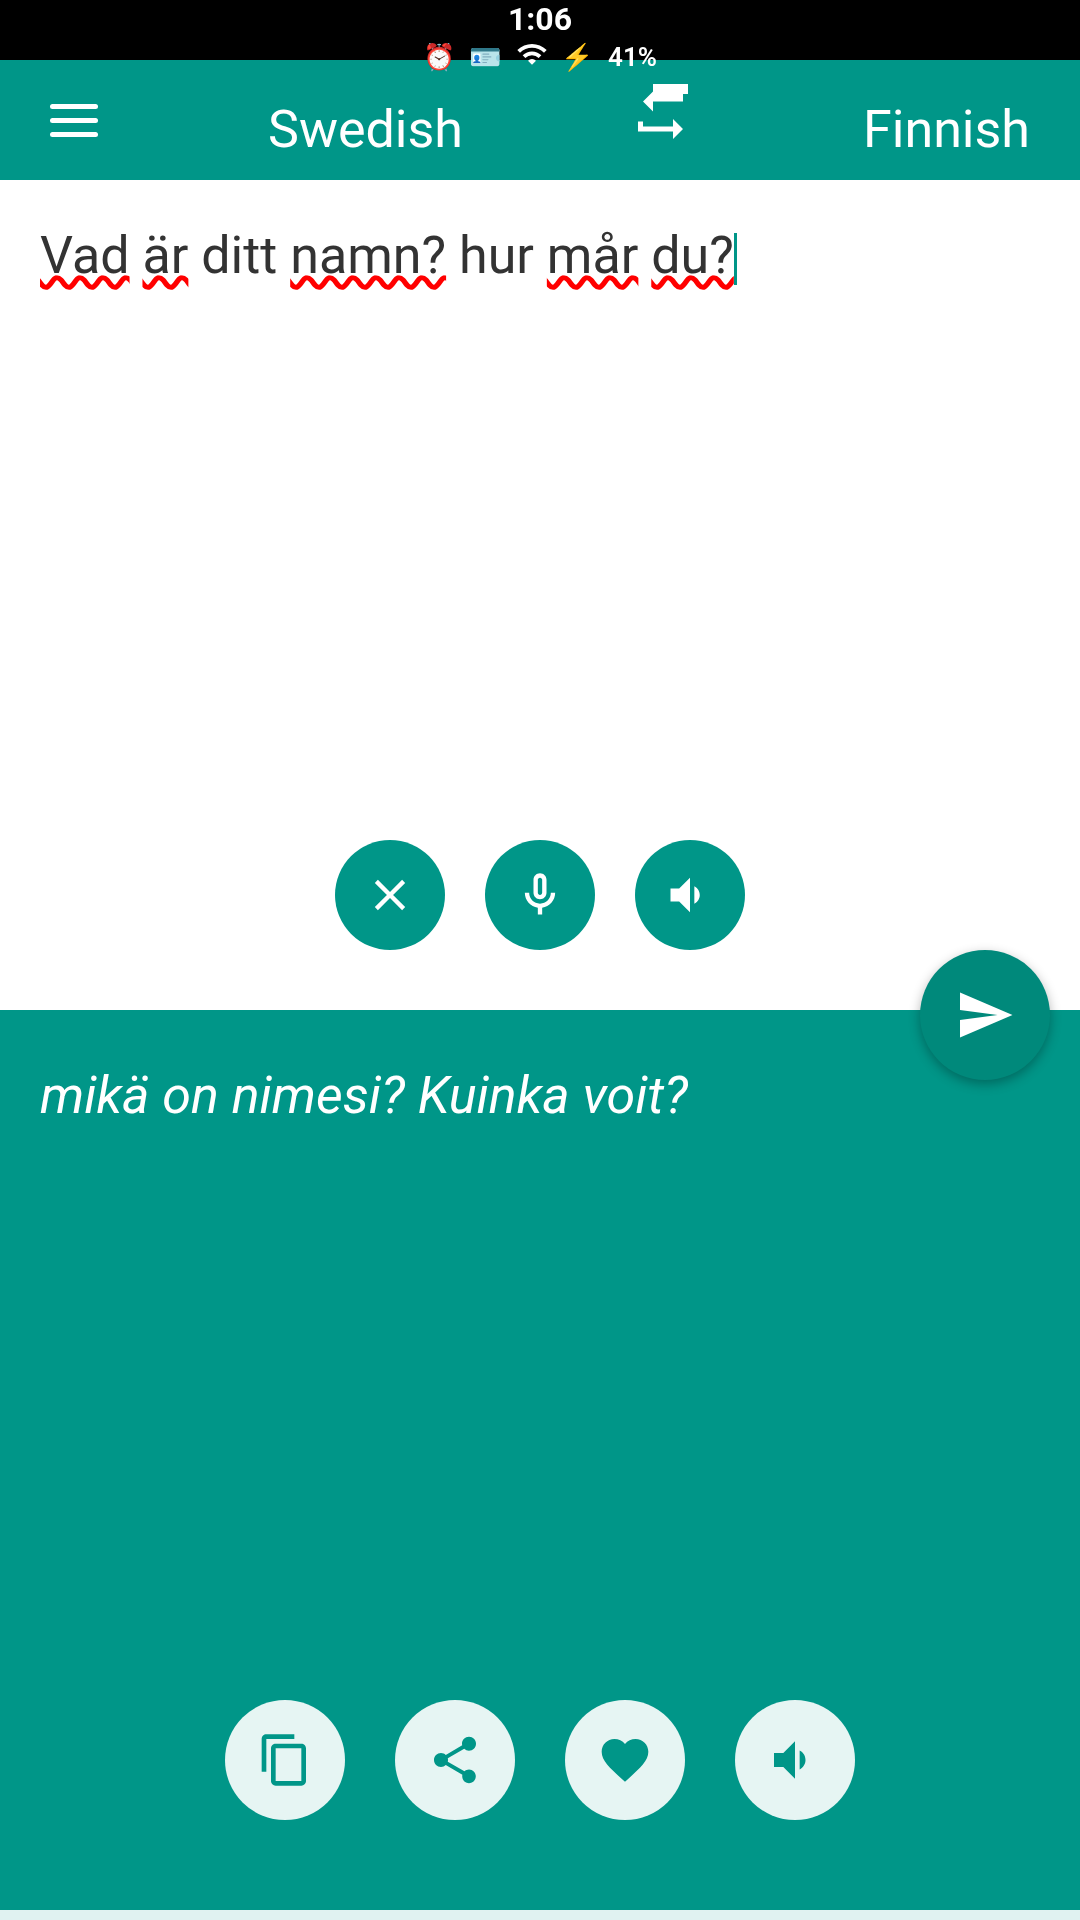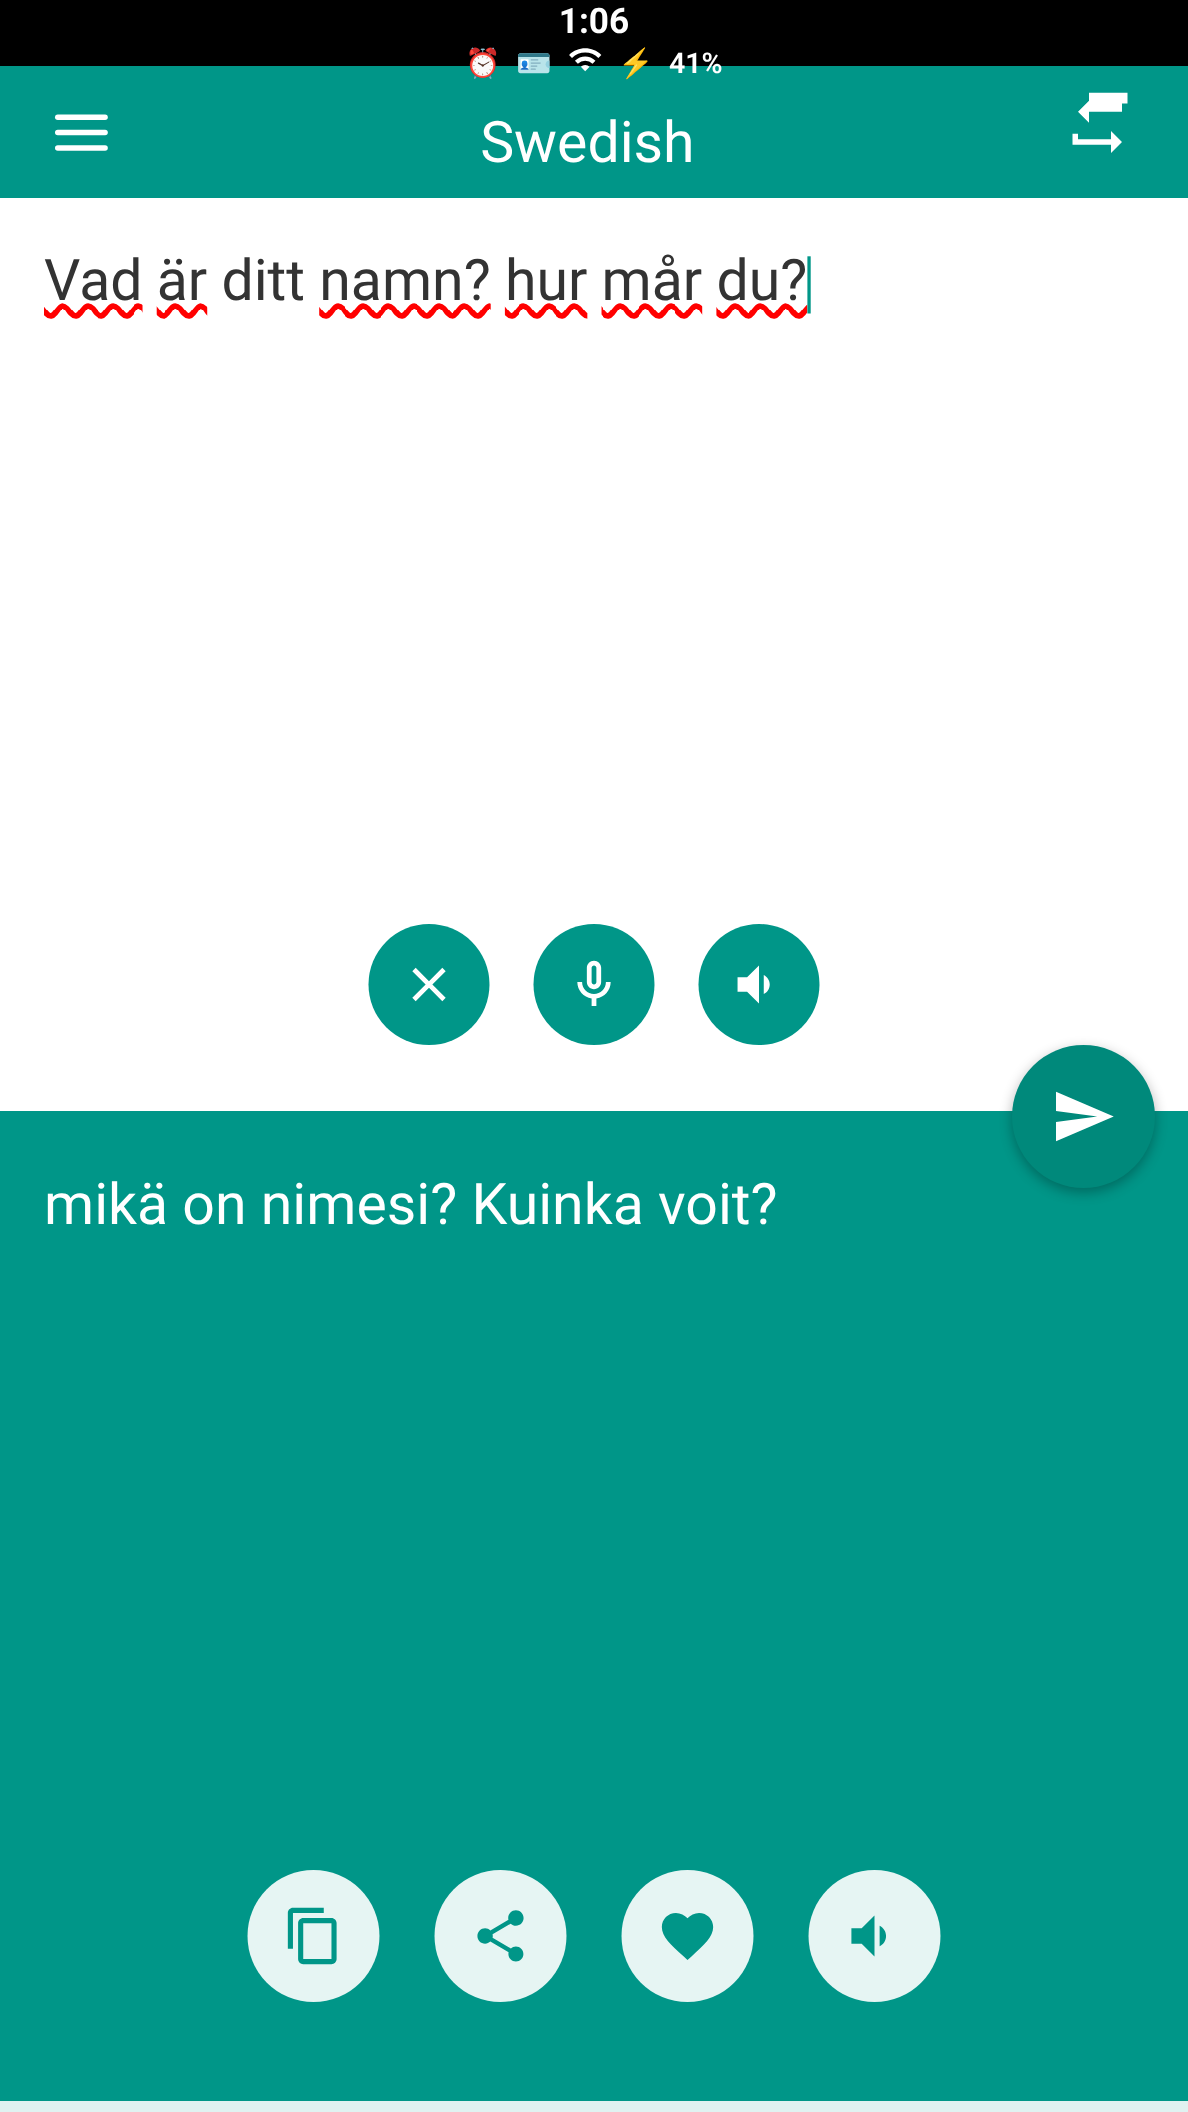--- a/index.html
+++ b/index.html
@@ -157,20 +157,21 @@
       fill: #fff;
     }
 
     
     .output-area {
       background: #009688;
       padding: 50px 40px 40px 40px;
       position: relative;
       flex: 1;
       min-height: 900px;
+      font-style: italic;
     }
 
     .output-text {
       font-size: 52px;
       color: #fff;
       line-height: 1.4;
     }
 
     .output-controls {
       display: flex;
@@ -240,33 +241,34 @@
     <span></span>
     <span></span>
     <span></span>
   </div>
   <span class="toolbar-lang">Swedish</span>
   <span class="toolbar-swap">
     <svg width="60" height="60" viewBox="0 0 24 24" fill="white">
       <path d="M16 17H4v-2H2v4h14v3l4-4-4-4v3zM8 7h12V4h2V0H8v3L4 7l4 4V7z"></path>
     </svg>
   </span>
+  <span class="toolbar-lang">Finnish</span>
 </div>
 
 <div class="input-area">
   <div class="input-text">
     <span style="text-decoration: underline; text-decoration-color: red; text-decoration-style: wavy;">Vad</span>
     <span> </span>
     <span style="text-decoration: underline; text-decoration-color: red; text-decoration-style: wavy;">är</span>
     <span> </span>
     <span style="text-decoration-color: red; text-decoration-style: wavy;">ditt</span>
     <span> </span>
     <span style="text-decoration: underline; text-decoration-color: red; text-decoration-style: wavy;">namn?</span>
     <span> </span>
-    <span style="text-decoration: underline; text-decoration-color: red; text-decoration-style: wavy;">hur</span>
+    <span style="text-decoration-color: red; text-decoration-style: wavy;">hur</span>
     <span> </span>
     <span style="text-decoration: underline; text-decoration-color: red; text-decoration-style: wavy; text-align: right;">mår</span>
     <span> </span>
     <span style="text-decoration: underline; text-decoration-color: red; text-decoration-style: wavy;">du?</span><span class="cursor"></span>
   </div>
 
   <div class="input-controls">
     <button class="ctrl-btn" title="Clear">
       <svg viewBox="0 0 24 24">
           <path d="M19 6.41L17.59 5 12 10.59 6.41 5 5 6.41 10.59 12 5 17.59 6.41 19 12 13.41 17.59 19 19 17.59 13.41 12z"></path>

